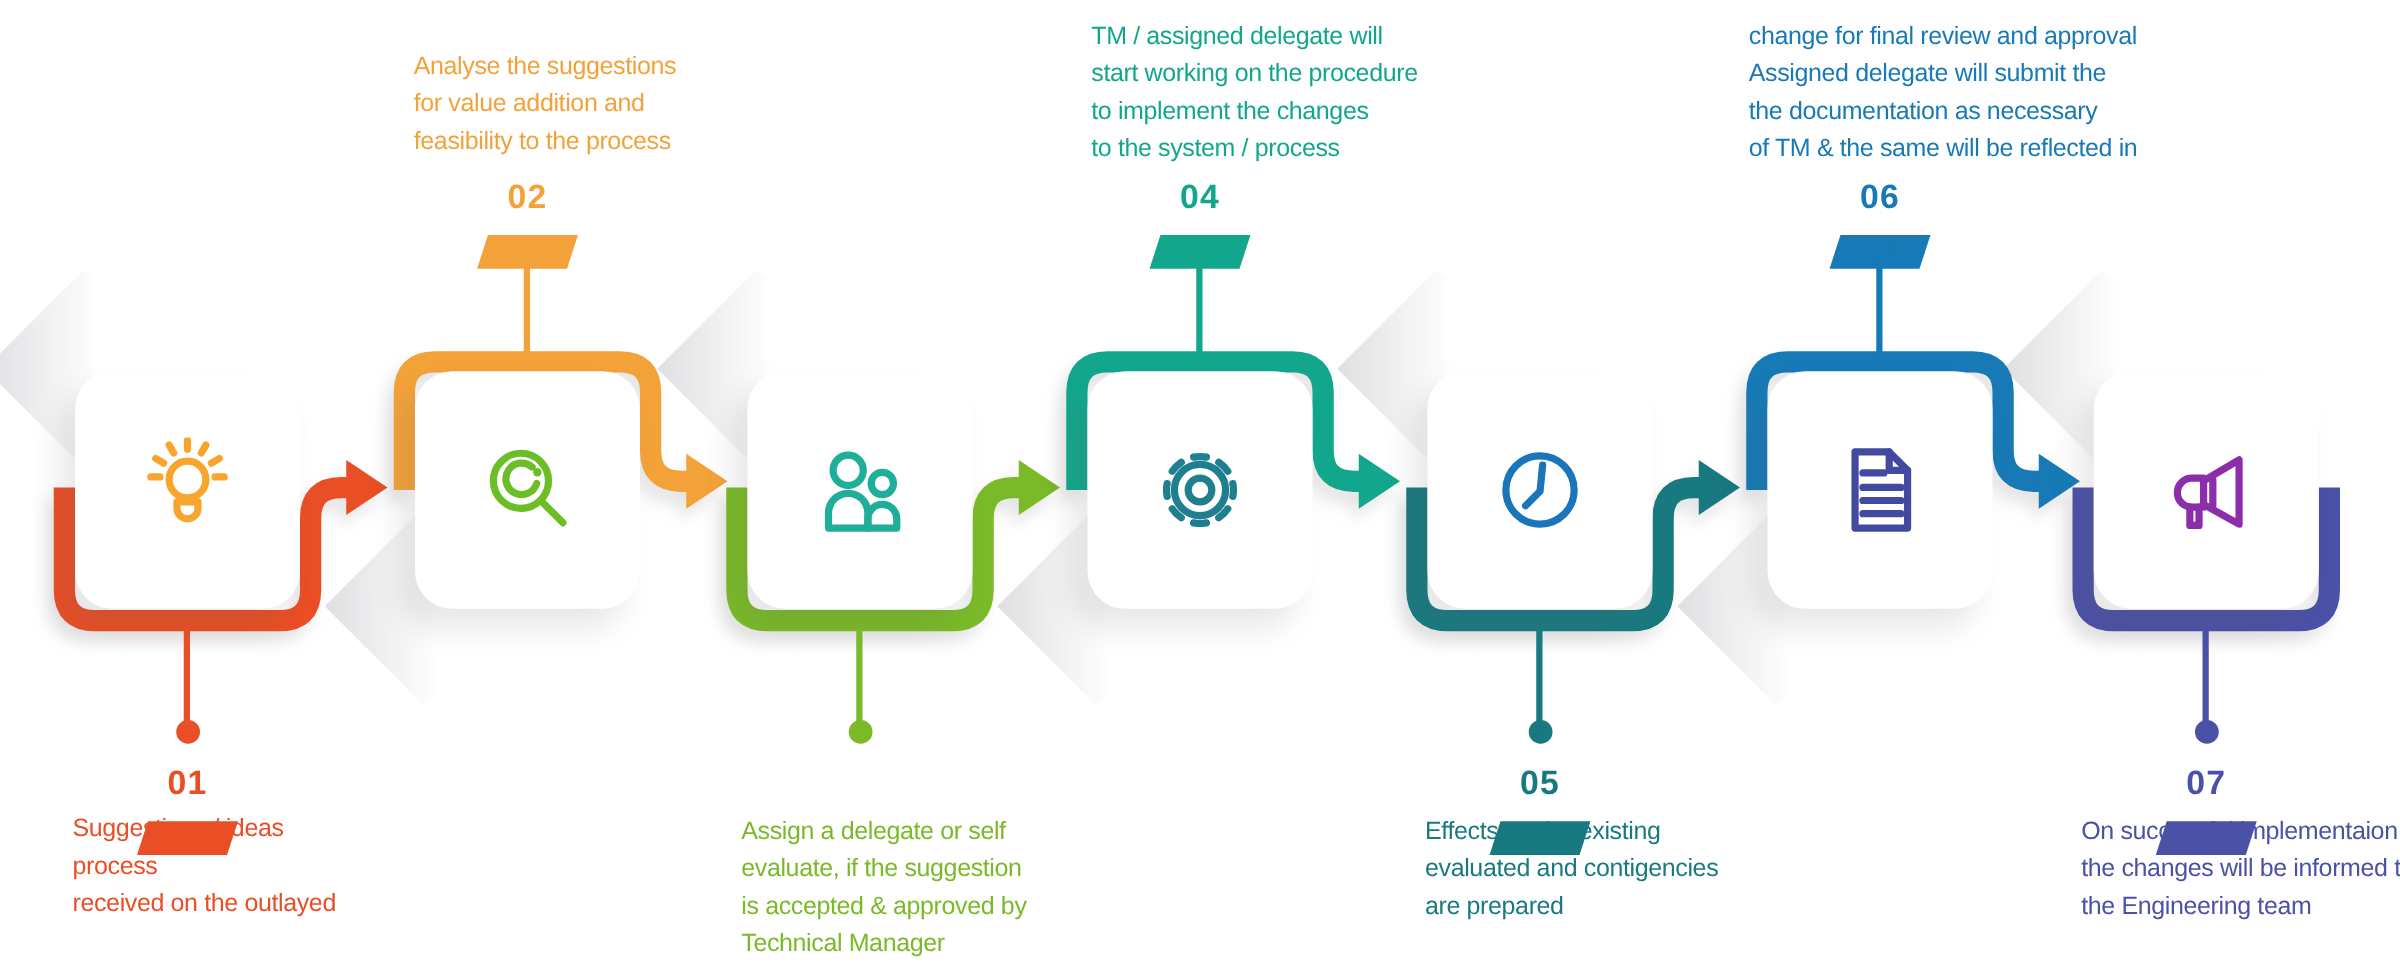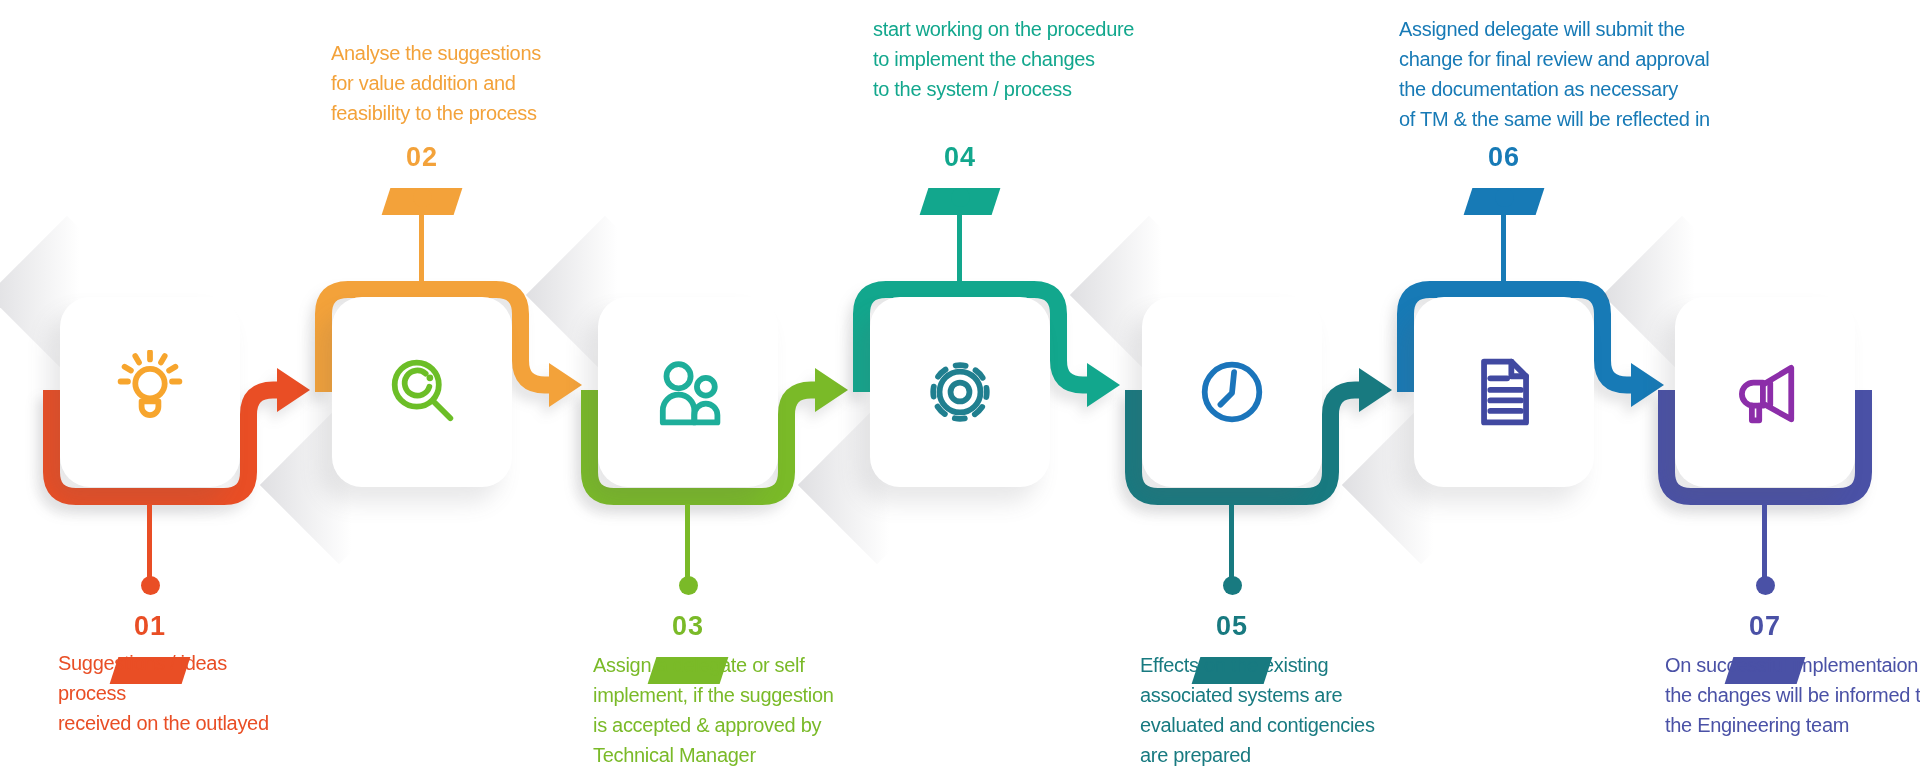--- a/index.html
+++ b/index.html
@@ -128,27 +128,23 @@
     <div class="card">
       <svg class="icon" width="84" height="84" viewBox="0 0 80 80">
         <circle class="st" cx="31" cy="25" r="11.5"></circle>
         <path class="st" d="M16 69 V57.5 A15 15 0 0 1 46 57.5 V69 Z"></path>
         <circle class="st" cx="57" cy="35" r="8.5"></circle>
         <path class="st" d="M46 69 V62 A11 11 0 0 1 68 62 V69 Z"></path>
       </svg>
     </div>
     <div class="vline"></div>
     <div class="dot"></div>
-    <div class="labelrow">
-      <span class="num">03</span>
-      <span class="para"></span>
-    </div>
     <div class="desc">
       <div>Assign a delegate or self</div>
-      <div>implement, if the suggestion</div>
+      <div>evaluate, if the suggestion</div>
       <div>is accepted &amp; approved by</div>
       <div>Technical Manager</div>
     </div>
   </section>
 
   <section class="step even s4" style="--c: #12A78D; --ic: #207F8F;">
     <svg class="bracket" width="300" height="160" viewBox="0 0 300 160">
       <path class="br" d="M18.5 134 V56 Q18.5 31.5 43 31.5 H191 Q215.5 31.5 215.5 56 V102.5 Q215.5 127 240 127 H246"></path>
       <polygon class="ah" points="244,105 277,127 244,149"></polygon>
     </svg>
@@ -160,20 +156,21 @@
         <circle class="st" cx="40" cy="40" r="9" stroke-width="6"></circle>
       </svg>
     </div>
     <div class="vline"></div>
     <div class="dot"></div>
     <div class="labelrow">
       <span class="num">04</span>
       <span class="para"></span>
     </div>
     <div class="desc">
+      <div>TM / assigned delegate will</div>
       <div>start working on the procedure</div>
       <div>to implement the changes</div>
       <div>to the system / process</div>
     </div>
   </section>
 
   <section class="step odd s5" style="--c: #187A80; --ic: #1B75BB;">
     <svg class="bracket" width="300" height="160" viewBox="0 0 300 160">
       <path class="br" d="M18.5 32 V114 Q18.5 138.5 43 138.5 H191 Q215.5 138.5 215.5 114 V56.5 Q215.5 32 240 32 H246"></path>
       <polygon class="ah" points="244,10 277,32 244,54"></polygon>
@@ -186,21 +183,20 @@
       </svg>
     </div>
     <div class="vline"></div>
     <div class="dot"></div>
     <div class="labelrow">
       <span class="num">05</span>
       <span class="para"></span>
     </div>
     <div class="desc">
       <div>Effects on the existing</div>
-      <div>associated systems are</div>
       <div>evaluated and contigencies</div>
       <div>are prepared</div>
     </div>
   </section>
 
   <section class="step even s6" style="--c: #177AB6; --ic: #4149A1;">
     <svg class="bracket" width="300" height="160" viewBox="0 0 300 160">
       <path class="br" d="M18.5 134 V56 Q18.5 31.5 43 31.5 H191 Q215.5 31.5 215.5 56 V102.5 Q215.5 127 240 127 H246"></path>
       <polygon class="ah" points="244,105 277,127 244,149"></polygon>
     </svg>
@@ -215,22 +211,22 @@
         <path class="st" d="M27 58 H56" stroke-width="5"></path>
       </svg>
     </div>
     <div class="vline"></div>
     <div class="dot"></div>
     <div class="labelrow">
       <span class="num">06</span>
       <span class="para"></span>
     </div>
     <div class="desc">
+      <div>change for final review and approval</div>
       <div>Assigned delegate will submit the</div>
-      <div>change for final review and approval</div>
       <div>the documentation as necessary</div>
       <div>of TM &amp; the same will be reflected in</div>
     </div>
   </section>
 
   <section class="step odd s7" style="--c: #4A51A6; --ic: #8C2EA9;">
     <svg class="bracket" width="300" height="160" viewBox="0 0 300 160">
       <path class="br" d="M18.5 32 V114 Q18.5 138.5 43 138.5 H191 Q215.5 138.5 215.5 114 V32"></path>
     </svg>
     <div class="wedge"></div>

